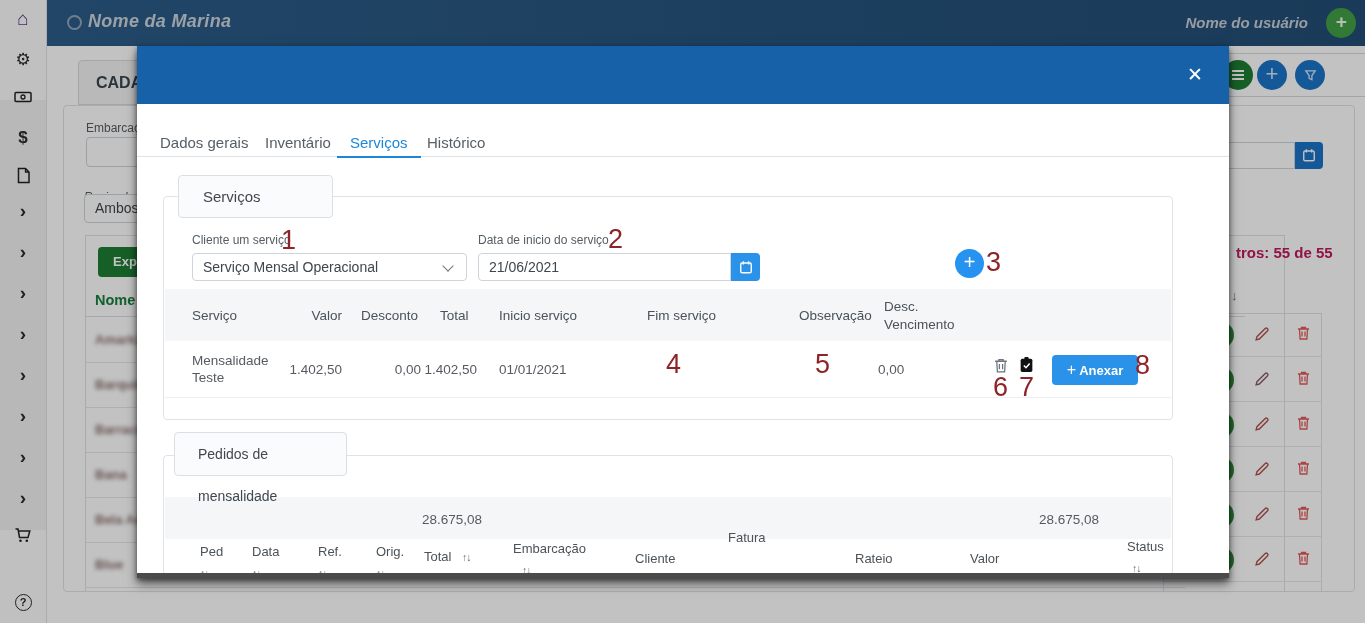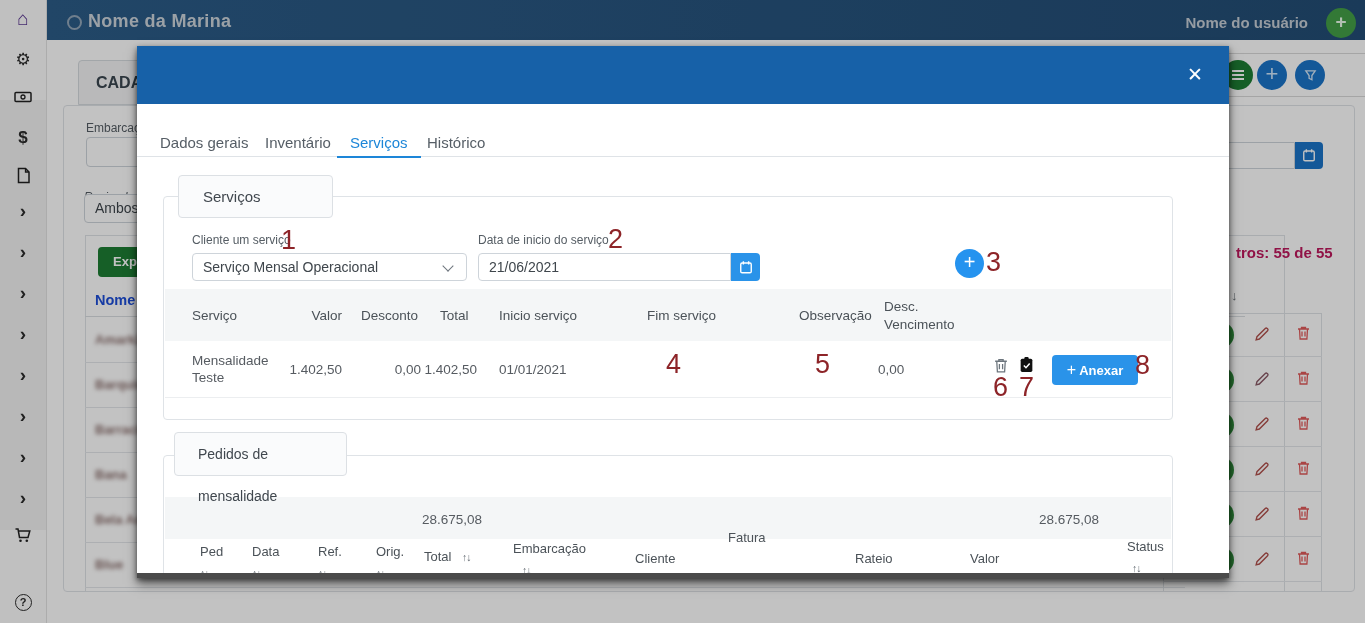--- a/index.html
+++ b/index.html
@@ -8,22 +8,22 @@
   .abs { position:absolute; }
   .app { position:absolute; inset:0; }
 
   
   .sidebar { position:absolute; left:0; top:0; width:47px; height:623px;
              background:#fdfdfd; border-right:1px solid #e2e2e2; z-index:1; }
   .sidebar .band { position:absolute; left:0; top:100px; width:46px; height:430px;
                    background:rgba(0,0,0,0.045); }
   .s-item { position:absolute; left:0; width:46px; height:22px; text-align:center;
             color:#2c2c2c; line-height:22px; }
-  .topbar { position:absolute; left:47px; top:0; right:0; height:40px;
-            background:linear-gradient(90deg,#2c5c88,#234d75); z-index:1; }
+  .topbar { position:absolute; left:47px; top:0; right:0; height:46px;
+            background:linear-gradient(90deg,#2c5c88,#234d75); z-index:1;font-style:italic; }
   .ring { position:absolute; left:20px; top:15px; width:15px; height:15px;
           border:2px solid #93a7ba; border-radius:50%; }
   .marina { position:absolute; left:41px; top:11px; font-size:18px; font-weight:bold;
             color:#ccd4db; letter-spacing:.3px; }
   .username { position:absolute; right:57px; top:14px; font-size:15px; font-weight:bold;
               color:#c5cdd5; }
   .user-add { position:absolute; right:9px; top:8px; width:30px; height:30px;
               border-radius:50%; background:#43a047; color:#eafbea; font-size:19px;
               line-height:28px; text-align:center; font-weight:bold; }
   .content { position:absolute; left:47px; top:46px; right:0; bottom:0; background:#fff; z-index:1; }
@@ -127,21 +127,21 @@
 
     <div class="abs lbl" style="left:39px;top:75px;">Embarcaç</div>
     <div class="abs inp" style="left:39px;top:91px;width:120px;height:30px;"></div>
     <div class="abs lbl" style="left:37px;top:144px;font-style:italic;">Revisado</div>
     <div class="abs inp" style="left:37px;top:148px;width:110px;height:29px;font-size:14px;color:#3f464c;line-height:27px;padding-left:10px;">Ambos</div>
 
     <div class="panel" style="left:38px;top:189px;width:1200px;height:357px;border-radius:0;"></div>
     <div class="abs btn-green" style="left:51px;top:201px;width:90px;height:30px;">Expo</div>
 
     <div class="abs" style="left:38px;top:241px;width:1160px;height:30px;border-bottom:1px solid #d9dde1;">
-      <span style="position:absolute;left:10px;top:5px;font-size:14.5px;font-weight:bold;color:#1d4ed8;">Nome</span>
+      <span style="position:absolute;left:10px;top:5px;font-size:14.5px;font-weight:bold;color:#15803d;">Nome</span>
       <span class="sort" style="position:absolute;left:56px;top:8px;font-size:12px;">↑↓</span>
     </div>
 
     <div class="abs bg-row" style="left:38px;top:272px;width:1100px;height:45px;">
         <span class="blurred abs" style="left:10px;top:14px;">Amark2</span>
       </div>
     <div class="abs bg-row" style="left:38px;top:317px;width:1100px;height:45px;">
         <span class="blurred abs" style="left:10px;top:14px;">Barquinho</span>
       </div>
     <div class="abs bg-row" style="left:38px;top:362px;width:1100px;height:45px;">

